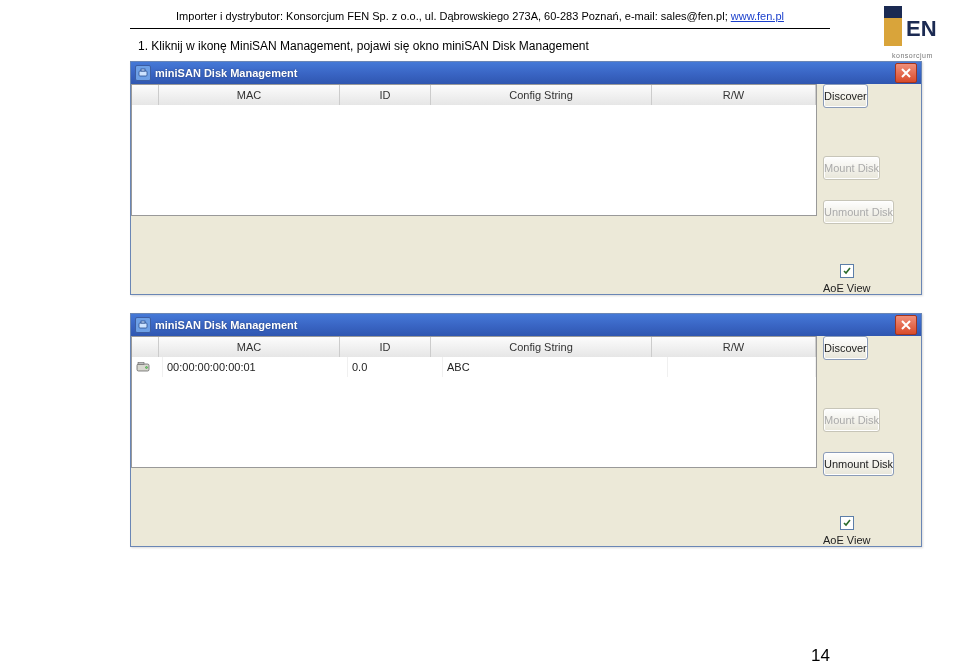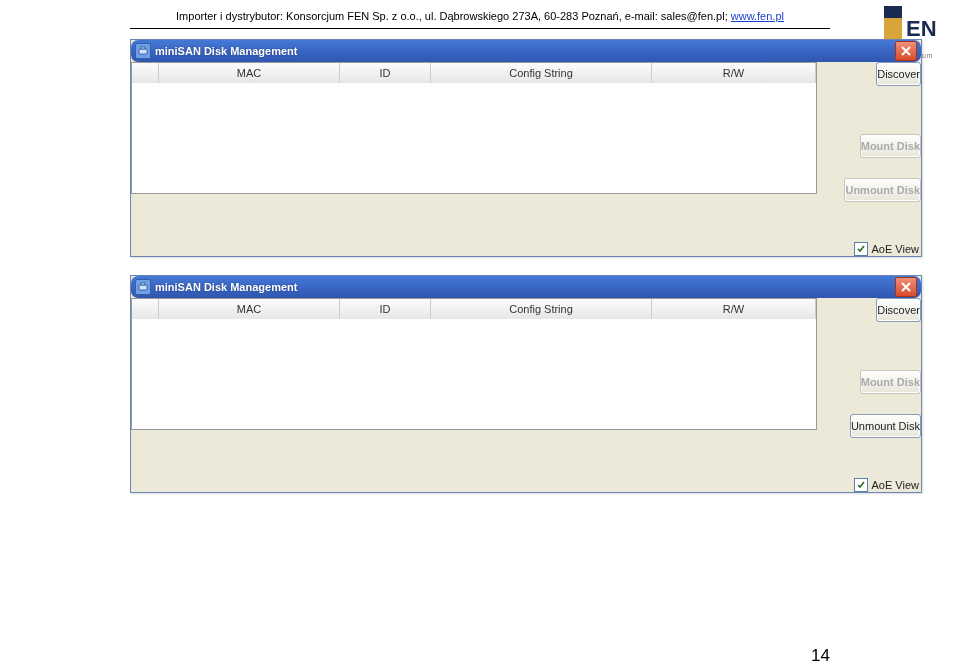--- a/index.html
+++ b/index.html
@@ -5,44 +5,44 @@
   body { margin:0; font-family: Arial, sans-serif; background:#fff; width:960px; height:668px; position:relative; }
   .header{ padding: 10px 140px 4px 140px; text-align:center; font-size:11px; color:#000; }
   .header-link{ color:#1a3fcc; text-decoration:underline; }
   .logo{ position:absolute; top:6px; right:6px; width:70px; height:56px; }
   .logo svg{ width:70px; height:56px; }
   .hr{ border:none; border-top:1px solid #000; margin:2px 130px 0 130px; }
   .content{ padding: 10px 130px 0 130px; }
   .section-title{ font-size:14px; font-weight:bold; font-style:italic; margin:10px 0 6px 0; }
   .step{ font-size:12px; margin:0 0 8px 28px; text-indent:-20px; }
   .win{ width:790px; border:1px solid #6a86b5; background:#ece9d8; font-family: Tahoma, sans-serif; font-size:11px; margin-bottom:18px; position:relative; box-shadow: 1px 1px 2px rgba(0,0,0,0.15);}
-  .titlebar{ height:22px; background:linear-gradient(to bottom,#4579d7 0%, #3a66c5 50%, #2f56b0 100%); display:flex; align-items:center; color:#fff; font-weight:bold; padding:0 4px;border-radius:7px; }
+  .titlebar{ height:22px; background:linear-gradient(to bottom,#4579d7 0%, #3a66c5 50%, #2f56b0 100%); display:flex; align-items:center; color:#fff; font-weight:bold; padding:0 4px; }
   .titlebar .ticon{ width:14px;height:14px; background:#6ea0e6; border:1px solid #3b5da3; margin-right:4px; border-radius:2px; display:flex;align-items:center;justify-content:center;}
   .titlebar .ticon svg{width:10px;height:10px;}
   .titlebar .title{ flex:1; font-size:11px; text-shadow:0 0 2px rgba(0,0,0,0.4);}
   .closebtn{ width:20px;height:18px; background:linear-gradient(to bottom,#f08f7a,#d94b2b); border:1px solid #a03520; border-radius:2px; display:flex; align-items:center; justify-content:center; }
   .closebtn svg{ width:10px; height:10px; }
   .winbody{ display:flex; padding:0; gap:6px; }
   .tablewrap{ flex:1; background:#fff; border:1px solid #999; height:130px; overflow:hidden;}
   .thead{ display:flex; height:20px; background:linear-gradient(to bottom,#fcfcfc,#e6e6e6); align-items:center; font-size:11px;}
   .th{ border-right:1px solid #ccc; height:100%; display:flex; align-items:center; justify-content:center; color:#333; }
   .col-ic{ width:26px; }
   .col-mac{ width:180px; }
   .col-id{ width:90px; }
   .col-cs{ width:220px; }
   .col-rw{ flex:1; }
   .trow{ display:flex; height:20px; align-items:center; font-size:11px; color:#222; background:#fff;}
   .td{ border-right:1px solid #f0f0f0; height:100%; display:flex; align-items:center; padding-left:4px; }
   .dicon{ width:14px;height:14px; display:inline-block; }
   .dicon svg{ width:14px;height:14px; }
-  .sidepanel{ width:98px; display:flex; flex-direction:column; gap:20px; align-items:flex-end; }
+  .sidepanel{ width:98px; display:flex; flex-direction:column; gap:20px; align-items:flex-start; }
   .xpbtn{ height:22px; background:linear-gradient(to bottom,#fefefe,#e8e6d9); border:1px solid #8a9bb8; border-radius:3px; font-size:11px; color:#222; display:flex; align-items:center; justify-content:center; box-shadow:0 0 0 1px #fff inset;}
-  .xpbtn.disabled{ color:#aaa; border-color:#c7c5b8;font-weight:bold; }
+  .xpbtn.disabled{ color:#aaa; border-color:#c7c5b8; }
   .spacer{ flex:1; }
-  .chkrow{ display:flex; align-items:center; gap:4px; font-size:11px; color:#222; padding-right:2px; justify-content:flex-end;}
+  .chkrow{ display:flex; align-items:center; gap:4px; font-size:11px; color:#222; padding-right:2px; justify-content:flex-end;flex-direction:column;}
   .chk{ width:12px;height:12px; border:1px solid #5c7ea8; background:#fff; display:inline-flex; align-items:center; justify-content:center;}
   .chk .mark{ width:8px;height:8px; }
   .pageno{ position:absolute; bottom:2px; right:130px; font-size:17px; }
 </style>
 </head>
 <body>
 
 <div class="header">
   <span>Importer i dystrybutor: Konsorcjum FEN Sp. z o.o., ul. Dąbrowskiego 273A, 60-283 Poznań, e-mail: sales@fen.pl; </span><a class="header-link" href="#">www.fen.pl</a>
 </div>
@@ -51,20 +51,21 @@
 <div class="logo">
   <svg viewBox="0 0 70 56">
     <rect x="0" y="0" width="18" height="40" fill="#d9a43a"></rect>
     <rect x="0" y="0" width="18" height="12" fill="#1b2a52"></rect>
     <text x="22" y="30" font-family="Arial" font-size="22" font-weight="bold" fill="#1b2a52">EN</text>
     <text x="8" y="52" font-family="Arial" font-size="7" fill="#777" letter-spacing="0.5">konsorcjum</text>
   </svg>
 </div>
 
 <div class="content">
+  <div class="step">1.  Kliknij w ikonę MiniSAN Management, pojawi się okno miniSAN Disk Management</div>
 
   <div class="win">
     <div class="titlebar">
       <span class="ticon">
         <svg viewBox="0 0 10 10">
             <rect x="1" y="3" width="8" height="5" rx="1" fill="#cde3ff" stroke="#2a4e90" stroke-width="0.8"></rect>
             <rect x="3" y="1" width="4" height="2" fill="#cde3ff" stroke="#2a4e90" stroke-width="0.8"></rect>
           </svg>
       </span>
       <span class="title">miniSAN Disk Management</span>
@@ -120,20 +121,35 @@
     </div>
     <div class="winbody">
       <div class="tablewrap">
         <div class="thead">
           <div class="th col-ic"></div>
           <div class="th col-mac">MAC</div>
           <div class="th col-id">ID</div>
           <div class="th col-cs">Config String</div>
           <div class="th col-rw">R/W</div>
         </div>
+        <div class="trow">
+          <div class="td col-ic">
+            <span class="dicon">
+              <svg viewBox="0 0 14 14">
+                  <rect x="1" y="4" width="12" height="7" rx="1.5" fill="#d8d8d0" stroke="#555" stroke-width="0.7"></rect>
+                  <circle cx="10.5" cy="7.5" r="1" fill="#6bdc6b" stroke="#2f7a2f" stroke-width="0.5"></circle>
+                  <rect x="2" y="2.5" width="6" height="2" fill="#bbb" stroke="#555" stroke-width="0.5"></rect>
+                </svg>
+            </span>
+          </div>
+          <div class="td col-mac">00:00:00:00:00:01</div>
+          <div class="td col-id">0.0</div>
+          <div class="td col-cs">ABC</div>
+          <div class="td col-rw"></div>
+        </div>
       </div>
       <div class="sidepanel">
         <div class="xpbtn">Discover</div>
         <div style="height:8px"></div>
         <div class="xpbtn disabled">Mount Disk</div>
         <div class="xpbtn">Unmount Disk</div>
         <div class="spacer"></div>
         <div class="chkrow">
           <span class="chk">
             <svg class="mark" viewBox="0 0 8 8">

